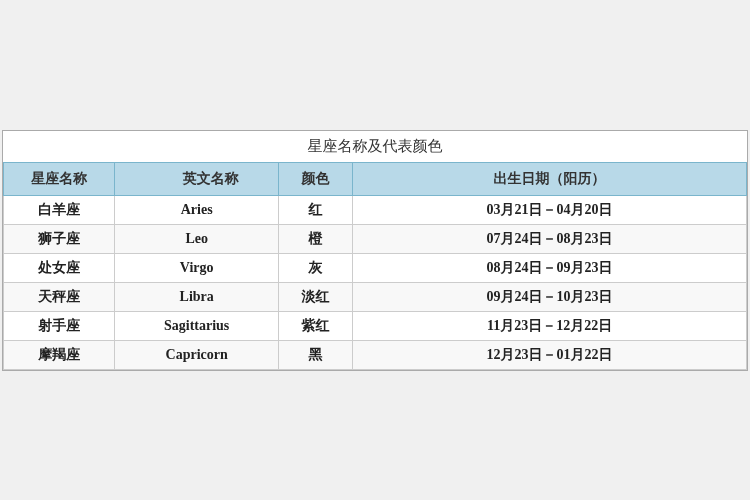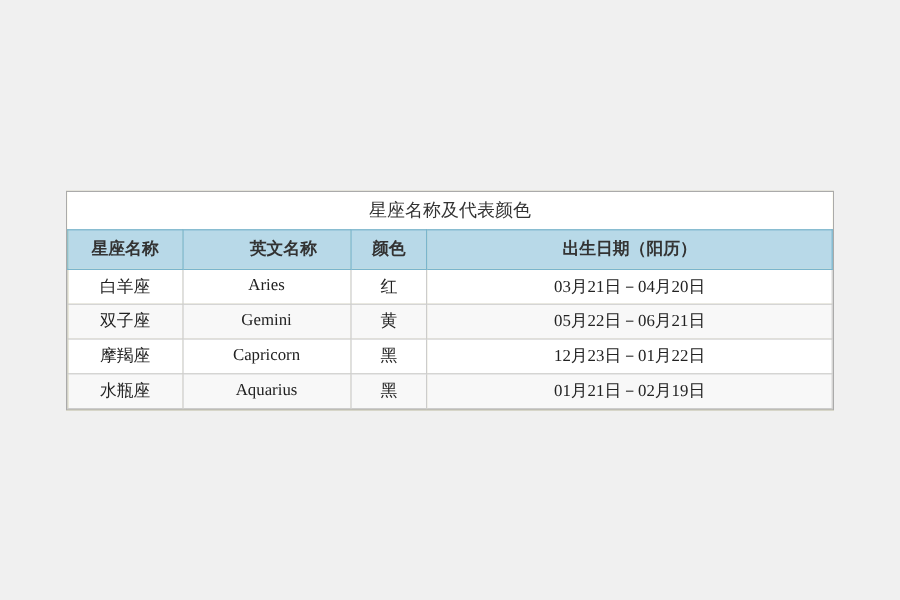--- a/index.html
+++ b/index.html
@@ -7,22 +7,22 @@
       width: 750px;
       height: 500px;
       background: #f0f0f0;
       font-family: "SimSun", "宋体", serif;
       display: flex;
       align-items: center;
       justify-content: center;
       overflow: hidden;
     }
     .container {
-      width: 640px;
-      background: #fef9c3;
+      width: 746px;
+      background: #c2410c;
       border: 1px solid #aaa;
     }
     .title {
       text-align: center;
       font-size: 15px;
       padding: 6px 4px;
       color: #333;
       background: #fff;
     }
     table {
@@ -37,20 +37,21 @@
       padding: 7px 4px;
       text-align: center;
       border: 1px solid #7ab5cc;
     }
     td {
       font-size: 14px;
       padding: 5px 4px;
       text-align: center;
       border: 1px solid #ccc;
       color: #222;
+      font-weight: bold;
     }
     tr:nth-child(even) td {
       background: #f8f8f8;
     }
     tr:nth-child(odd) td {
       background: #fff;
     }
     .col-zh { width: 15%; }
     .col-en { width: 22%; padding-left: 32px; }
     .col-color { width: 10%; }
@@ -71,32 +72,44 @@
       </tr>
     </thead>
     <tbody id="table-body">
     <tr>
           <td>白羊座</td>
           <td>Aries</td>
           <td>红</td>
           <td>03月21日－04月20日</td>
         </tr>
         <tr>
-          <td>双子座</td>
-          <td>Gemini</td>
-          <td>黄</td>
-          <td>05月22日－06月21日</td>
+          <td>狮子座</td>
+          <td>Leo</td>
+          <td>橙</td>
+          <td>07月24日－08月23日</td>
+        </tr>
+        <tr>
+          <td>处女座</td>
+          <td>Virgo</td>
+          <td>灰</td>
+          <td>08月24日－09月23日</td>
+        </tr>
+        <tr>
+          <td>天秤座</td>
+          <td>Libra</td>
+          <td>淡红</td>
+          <td>09月24日－10月23日</td>
+        </tr>
+        <tr>
+          <td>射手座</td>
+          <td>Sagittarius</td>
+          <td>紫红</td>
+          <td>11月23日－12月22日</td>
         </tr>
         <tr>
           <td>摩羯座</td>
           <td>Capricorn</td>
           <td>黑</td>
           <td>12月23日－01月22日</td>
         </tr>
-        <tr>
-          <td>水瓶座</td>
-          <td>Aquarius</td>
-          <td>黑</td>
-          <td>01月21日－02月19日</td>
-        </tr>
       </tbody>
   </table>
 </div>
 
 </body></html>

